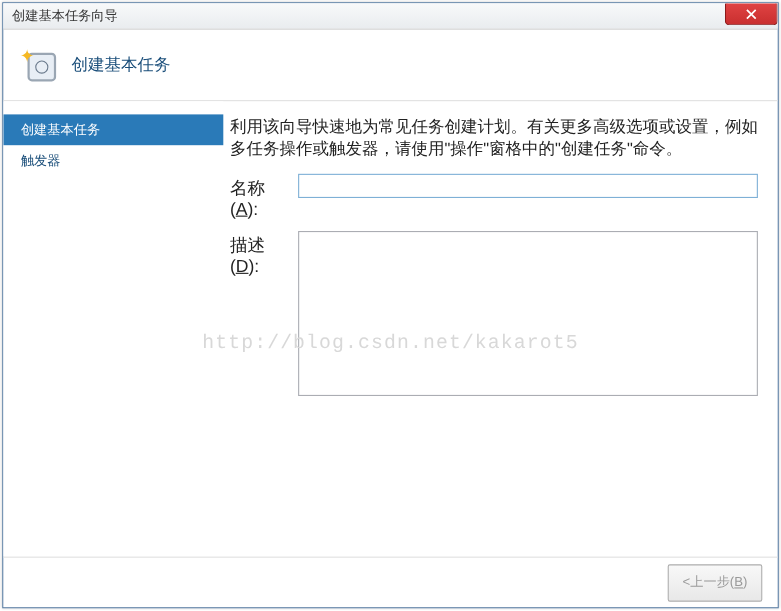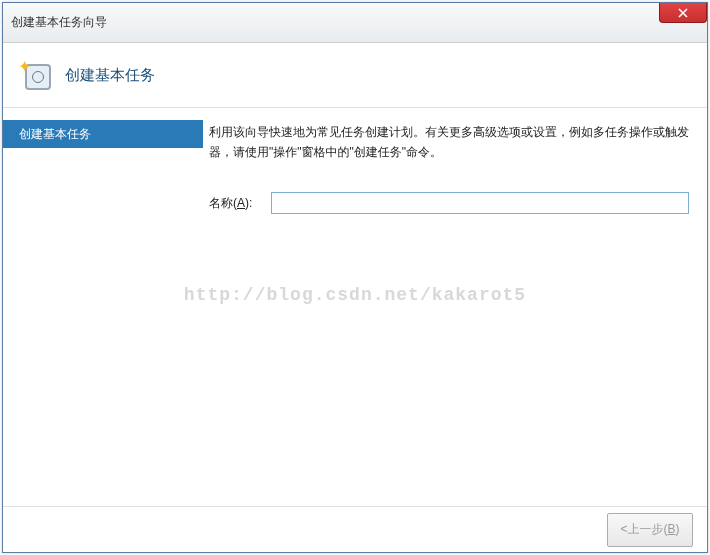--- a/index.html
+++ b/index.html
@@ -15,21 +15,21 @@
       width: 706px;
       height: 551px;
       margin: 2px;
       border: 1px solid #5a7ea3;
       background: #fff;
       display: flex;
       flex-direction: column;
       box-shadow: 0 0 3px rgba(0,0,0,0.2);
     }
     .titlebar {
-      height: 40px;
+      height: 24px;
       background: linear-gradient(to bottom, #f8f9fa, #e9ecef);
       border-bottom: 1px solid #d0d0d0;
       display: flex;
       align-items: center;
       padding-left: 8px;
       position: relative;
     }
     .titlebar-text {
       color: #333;
       font-size: 12px;
@@ -117,36 +117,36 @@
       background: #2a7ab8;
       color: #fff;
     }
     .main {
       flex: 1;
       padding: 14px 18px 14px 6px;
       display: flex;
       flex-direction: column;
     }
     .intro {
-      font-size: 12px;
+      font-size: 15px;
       color: #222;
       line-height: 20px;
-      margin-bottom: 30px;
+      margin-bottom: 12px;
     }
     .form-row {
       display: flex;
       align-items: flex-start;
       margin-bottom: 10px;
       gap: 6px;
     }
     .form-label {
       width: 56px;
       padding-top: 3px;
       color: #222;
-      font-size: 12px;
+      font-size: 16px;
     }
     .form-label u { text-decoration: underline; }
     .text-input {
       flex: 1;
       height: 22px;
       border: 1px solid #7eb0d6;
       padding: 2px 4px;
       font-size: 12px;
       font-family: inherit;
       outline: none;
@@ -156,31 +156,30 @@
       height: 150px;
       border: 1px solid #abadb3;
       padding: 4px;
       font-size: 12px;
       font-family: inherit;
       resize: none;
       outline: none;
     }
     .watermark {
       position: absolute;
-      top: 285px;
+      top: 302px;
       left: 0;
       width: 710px;
       text-align: center;
       color: #d8d8d8;
       font-family: "Courier New", monospace;
       font-size: 18px;
       letter-spacing: 1px;
       pointer-events: none;
       z-index: 5;
-      font-weight: bold;
     }
     .footer {
       height: 46px;
       border-top: 1px solid #e0e0e0;
       display: flex;
       align-items: center;
       justify-content: flex-end;
       padding: 0 14px;
       gap: 8px;
     }
@@ -219,30 +218,35 @@
     <div class="header-icon">
       <div class="clock"></div>
       <span class="star">✦</span>
     </div>
     <div class="header-title">创建基本任务</div>
   </div>
 
   <div class="body">
     <div class="sidebar">
       <div class="sidebar-item active"><span>创建基本任务</span></div>
+      <div class="sidebar-item"><span>触发器</span></div>
     </div>
 
     <div class="main">
       <div class="intro">利用该向导快速地为常见任务创建计划。有关更多高级选项或设置，例如多任务操作或触发器，请使用"操作"窗格中的"创建任务"命令。</div>
 
       <div class="form-row">
         <div class="form-label"><span>名称(</span><u>A</u><span>):</span></div>
         <input type="text" class="text-input" value="" style="">
       </div>
 
+      <div class="form-row">
+        <div class="form-label"><span>描述(</span><u>D</u><span>):</span></div>
+        <textarea class="textarea-input" style=""></textarea>
+      </div>
     </div>
   </div>
 
   <div class="footer">
     <button class="btn" disabled=""><span>&lt;上一步(</span><u>B</u><span>)</span></button>
   </div>
 </div>
 
 <div class="watermark">http://blog.csdn.net/kakarot5</div>
 

